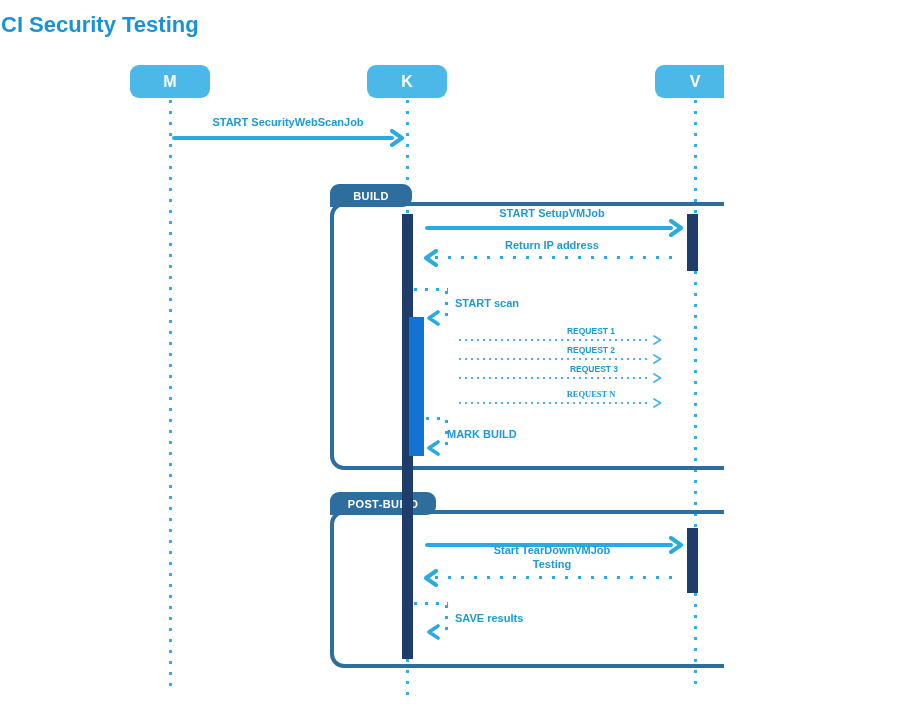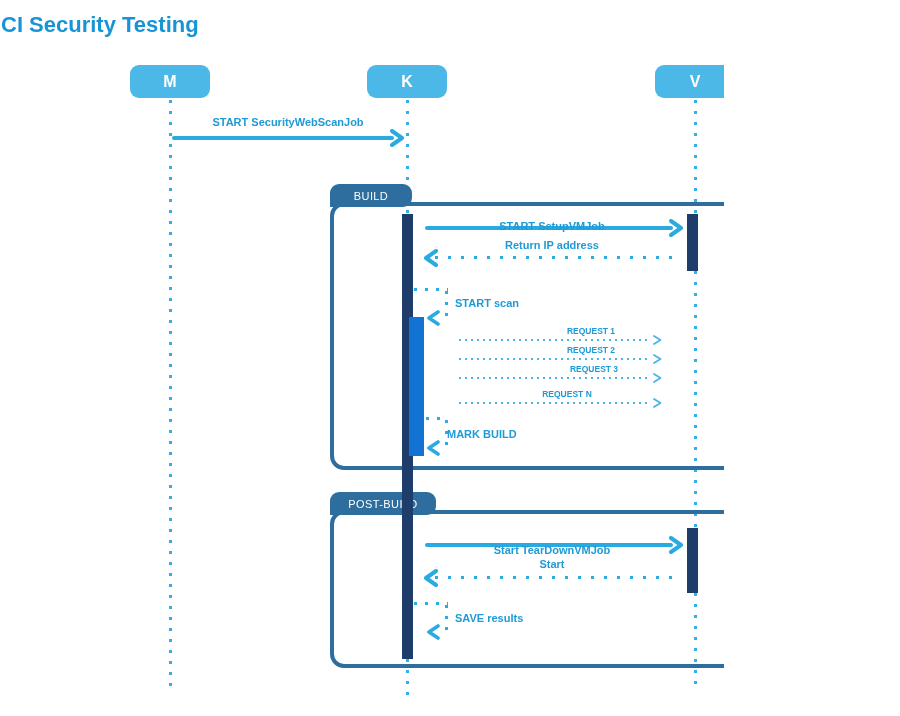--- a/index.html
+++ b/index.html
@@ -18,21 +18,21 @@
   }
   .lifeline{
     position:absolute;width:3px;z-index:1;
     background-image:repeating-linear-gradient(to bottom,#35aee4 0 3px,transparent 3px 11px);
   }
   .frame{
     position:absolute;box-sizing:border-box;border:4px solid #2e6e9e;border-radius:14px;
     background:transparent;z-index:2;
   }
   .frame-tab{
-    position:absolute;background:#2e6e9e;color:#ffffff;font-weight:normal;font-size:11px;
+    position:absolute;background:#2e6e9e;color:#ffffff;font-weight:bold;font-size:11px;
     display:flex;align-items:center;justify-content:center;
     border-radius:9px 9px 9px 0;letter-spacing:0.4px;z-index:3;
   }
   .act-bar{position:absolute;width:11px;background:#1f3d6b;z-index:6;}
   .act-bar-bright{position:absolute;width:15px;background:#1273d2;z-index:7;}
   .solid-line{position:absolute;height:4px;background:#29abe2;border-radius:2px;z-index:8;}
   .dot-line-h{
     position:absolute;height:3px;z-index:8;
     background-image:repeating-linear-gradient(to right,#29abe2 0 3px,transparent 3px 13px);
   }
@@ -93,21 +93,21 @@
   <div class="act-bar" style="left:687px;top:214px;height:57px;"></div>
   <div class="act-bar" style="left:687px;top:528px;height:65px;"></div>
   <div class="act-bar-bright" style="left:409px;top:317px;height:139px;"></div>
 
   <div class="msg-label center" style="left:288px;top:116px;">START SecurityWebScanJob</div>
   <div class="solid-line" style="left:172px;top:136px;width:222px;"></div>
   <svg class="chev" style="left:389px;top:129px;" width="16" height="18">
       <path d="M3 2 L13 9 L3 16" stroke="#29abe2" stroke-width="4" fill="none" stroke-linecap="round" stroke-linejoin="round"></path>
     </svg>
 
-  <div class="msg-label center" style="left:552px;top:207px;margin-top:13px;">START SetupVMJob</div>
+  <div class="msg-label center" style="left:552px;top:207px;">START SetupVMJob</div>
   <div class="solid-line" style="left:425px;top:226px;width:248px;"></div>
   <svg class="chev" style="left:668px;top:219px;" width="16" height="18">
       <path d="M3 2 L13 9 L3 16" stroke="#29abe2" stroke-width="4" fill="none" stroke-linecap="round" stroke-linejoin="round"></path>
     </svg>
 
   <div class="msg-label center" style="left:552px;top:239px;">Return IP address</div>
   <div class="dot-line-h" style="left:435px;top:256px;width:242px;"></div>
   <svg class="chev" style="left:423px;top:249px;" width="16" height="18">
       <path d="M13 2 L3 9 L13 16" stroke="#29abe2" stroke-width="4" fill="none" stroke-linecap="round" stroke-linejoin="round"></path>
     </svg>
@@ -130,40 +130,40 @@
   <svg class="chev" style="left:652px;top:353px;" width="11" height="12">
       <path d="M2 2 L8.5 6 L2 10" stroke="#49b4e5" stroke-width="1.8" fill="none" stroke-linecap="round" stroke-linejoin="round"></path>
     </svg>
 
   <div class="msg-label req-label center" style="left:560px;top:364px;padding-left:6px;">REQUEST 3</div>
   <div class="fine-dot-line" style="left:459px;top:377px;width:192px;"></div>
   <svg class="chev" style="left:652px;top:372px;" width="11" height="12">
       <path d="M2 2 L8.5 6 L2 10" stroke="#49b4e5" stroke-width="1.8" fill="none" stroke-linecap="round" stroke-linejoin="round"></path>
     </svg>
 
-  <div class="msg-label req-label center" style="left:536px;top:389px;">REQUEST N</div>
+  <div class="msg-label req-label center" style="left:560px;top:389px;font-family:Liberation Serif, serif;">REQUEST N</div>
   <div class="fine-dot-line" style="left:459px;top:402px;width:192px;"></div>
   <svg class="chev" style="left:652px;top:397px;" width="11" height="12">
       <path d="M2 2 L8.5 6 L2 10" stroke="#49b4e5" stroke-width="1.8" fill="none" stroke-linecap="round" stroke-linejoin="round"></path>
     </svg>
 
   <div class="self-dot-h" style="left:426px;top:417px;width:22px;"></div>
   <div class="self-dot-v" style="left:445px;top:420px;height:25px;"></div>
   <svg class="chev" style="left:426px;top:440px;" width="15" height="16">
       <path d="M12 2 L3 8 L12 14" stroke="#29abe2" stroke-width="3.6" fill="none" stroke-linecap="round" stroke-linejoin="round"></path>
     </svg>
   <div class="msg-label" style="left:447px;top:428px;">MARK BUILD</div>
 
   <div class="msg-label center" style="left:552px;top:524px;margin-top:20px;">Start TearDownVMJob</div>
   <div class="solid-line" style="left:425px;top:543px;width:248px;"></div>
   <svg class="chev" style="left:668px;top:536px;" width="16" height="18">
       <path d="M3 2 L13 9 L3 16" stroke="#29abe2" stroke-width="4" fill="none" stroke-linecap="round" stroke-linejoin="round"></path>
     </svg>
 
-  <div class="msg-label center" style="left:552px;top:558px;">Start</div>
+  <div class="msg-label center" style="left:552px;top:558px;">Testing</div>
   <div class="dot-line-h" style="left:435px;top:576px;width:242px;"></div>
   <svg class="chev" style="left:423px;top:569px;" width="16" height="18">
       <path d="M13 2 L3 9 L13 16" stroke="#29abe2" stroke-width="4" fill="none" stroke-linecap="round" stroke-linejoin="round"></path>
     </svg>
 
   <div class="self-dot-h" style="left:414px;top:602px;width:34px;"></div>
   <div class="self-dot-v" style="left:445px;top:605px;height:26px;"></div>
   <svg class="chev" style="left:426px;top:624px;" width="15" height="16">
       <path d="M12 2 L3 8 L12 14" stroke="#29abe2" stroke-width="3.6" fill="none" stroke-linecap="round" stroke-linejoin="round"></path>
     </svg>

